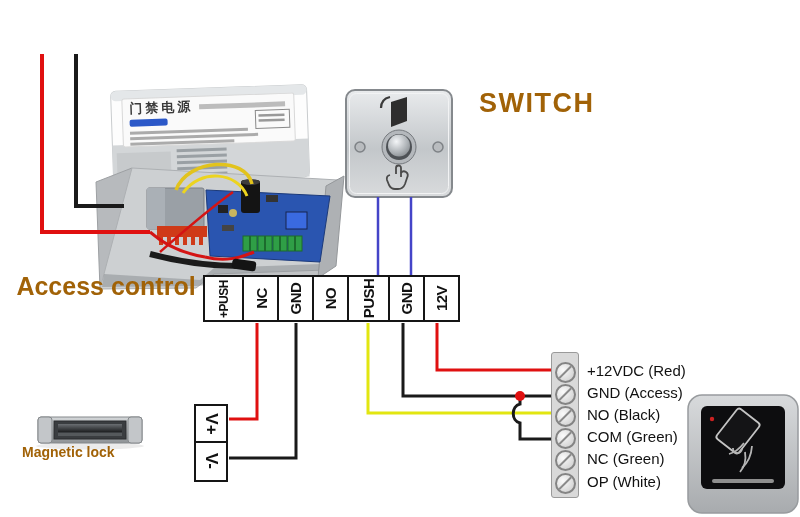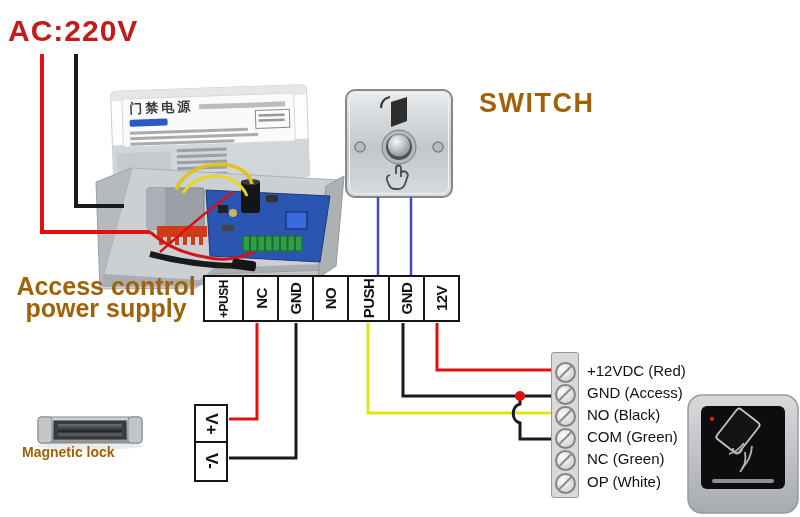--- a/index.html
+++ b/index.html
@@ -194,25 +194,23 @@
       <path d="M257,323 V419 H229" stroke-width="3" stroke="#e01010"></path>
       <path d="M296,323 V458 H229" stroke-width="3" stroke="#1a1a1a"></path>
       <path d="M368,323 V413 H556" stroke-width="3" stroke="#e2e610"></path>
       <path d="M403,323 V396 H556" stroke-width="3" stroke="#1a1a1a"></path>
       <path d="M520,396 V404 C511,406 511,421 520,423 V439 H556" stroke-width="3" stroke="#1a1a1a"></path>
       <path d="M437,323 V370 H556" stroke-width="3" stroke="#e01010"></path>
       <circle cx="520" cy="396" r="5" stroke="none" fill="#e01010"></circle>
     </g>
   </svg>
 
-  <div class="lbl lbl-ac">AC:220V</div>
   <div class="lbl lbl-switch">SWITCH</div>
   <div class="lbl lbl-psu">
     <div>Access control</div>
-    <div>power supply</div>
   </div>
   <div class="lbl lbl-maglock">Magnetic lock</div>
   <div class="lbl lbl-cn">门禁电源</div>
 
   <div class="tstrip">
     <div class="tcell small">
         <span>+PUSH</span>
       </div>
     <div class="tcell">
         <span>NC</span>

